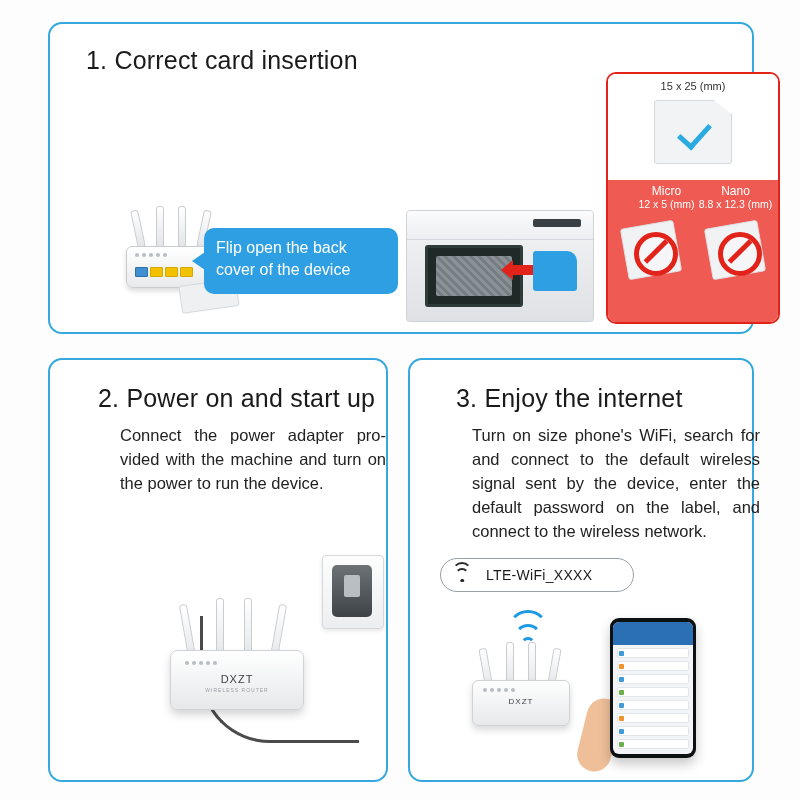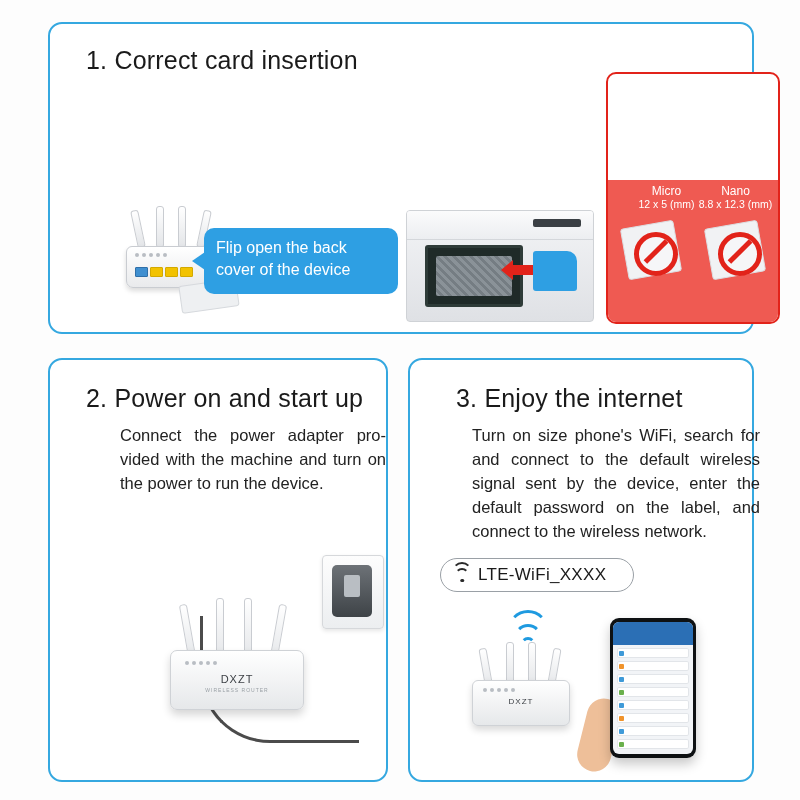--- a/index.html
+++ b/index.html
@@ -206,21 +206,21 @@
     background: rgba(255,255,255,.35);
   }
   .no-sign:after {
     content:"";
     position: absolute; left: 2px; top: 12px;
     width: 30px; height: 5px; background: #e2231a;
     transform: rotate(-45deg);
   }
 
   
-  #p2-title { left: 36px; top: 24px; }
+  #p2-title { left: 48px; top: 24px; }
   #p2-body  { left: 38px; top: 64px; width: 266px; }
 
   
   #socket {
     position: absolute; left: 272px; top: 195px;
     width: 60px; height: 72px;
     background: linear-gradient(#fdfdfd,#eceef0);
     border: 1px solid #d6d8db;
     border-radius: 4px;
     box-shadow: 0 2px 4px rgba(0,0,0,.10);
@@ -272,21 +272,21 @@
     left: 30px; top: 198px;
     width: 194px; height: 34px;
     border: 1.6px solid #9aa0a6;
     border-radius: 17px;
     display: flex; align-items: center;
     padding: 0 12px;
     box-sizing: border-box;
     background: #fff;
   }
   #ssid-text {
-    font-size: 17px; color: #1a1a1a; letter-spacing: .3px; margin-left: 7px;
+    font-size: 14px; color: #1a1a1a; letter-spacing: .3px; margin-left: 15px;
   }
 
   
   .wifi {
     position: relative; width: 18px; height: 14px; display:inline-block;
   }
   .wifi span {
     position: absolute; left: 50%; bottom: 0;
     border: 2px solid #2a2a2a;
     border-bottom-color: transparent;
@@ -415,20 +415,26 @@
       <div class="mini-slot"></div>
       <div class="pcb-green"></div>
       <div class="slot-dark">
         <div class="slot-metal"></div>
       </div>
       <div class="red-arrow"></div>
       <div class="sim-blue"></div>
     </div>
 
     <div id="sim-card-spec">
+      <div id="sim-spec-top">
+        <div id="sim-spec-size">15 x 25 (mm)</div>
+        <div id="sim-big">
+          <div class="check" style="left:24px; top:22px;"></div>
+        </div>
+      </div>
       <div id="sim-spec-bottom">
         <div class="sim-col" style="left:0;padding-left:16px;">
           <div class="nm">Micro</div>
           <div class="dm">12 x 5 (mm)</div>
         </div>
         <div class="sim-col" style="left:50%;">
           <div class="nm">Nano</div>
           <div class="dm">8.8 x 12.3 (mm)</div>
         </div>
         <div class="sim-small" style="left:16px; top:44px;"></div>

